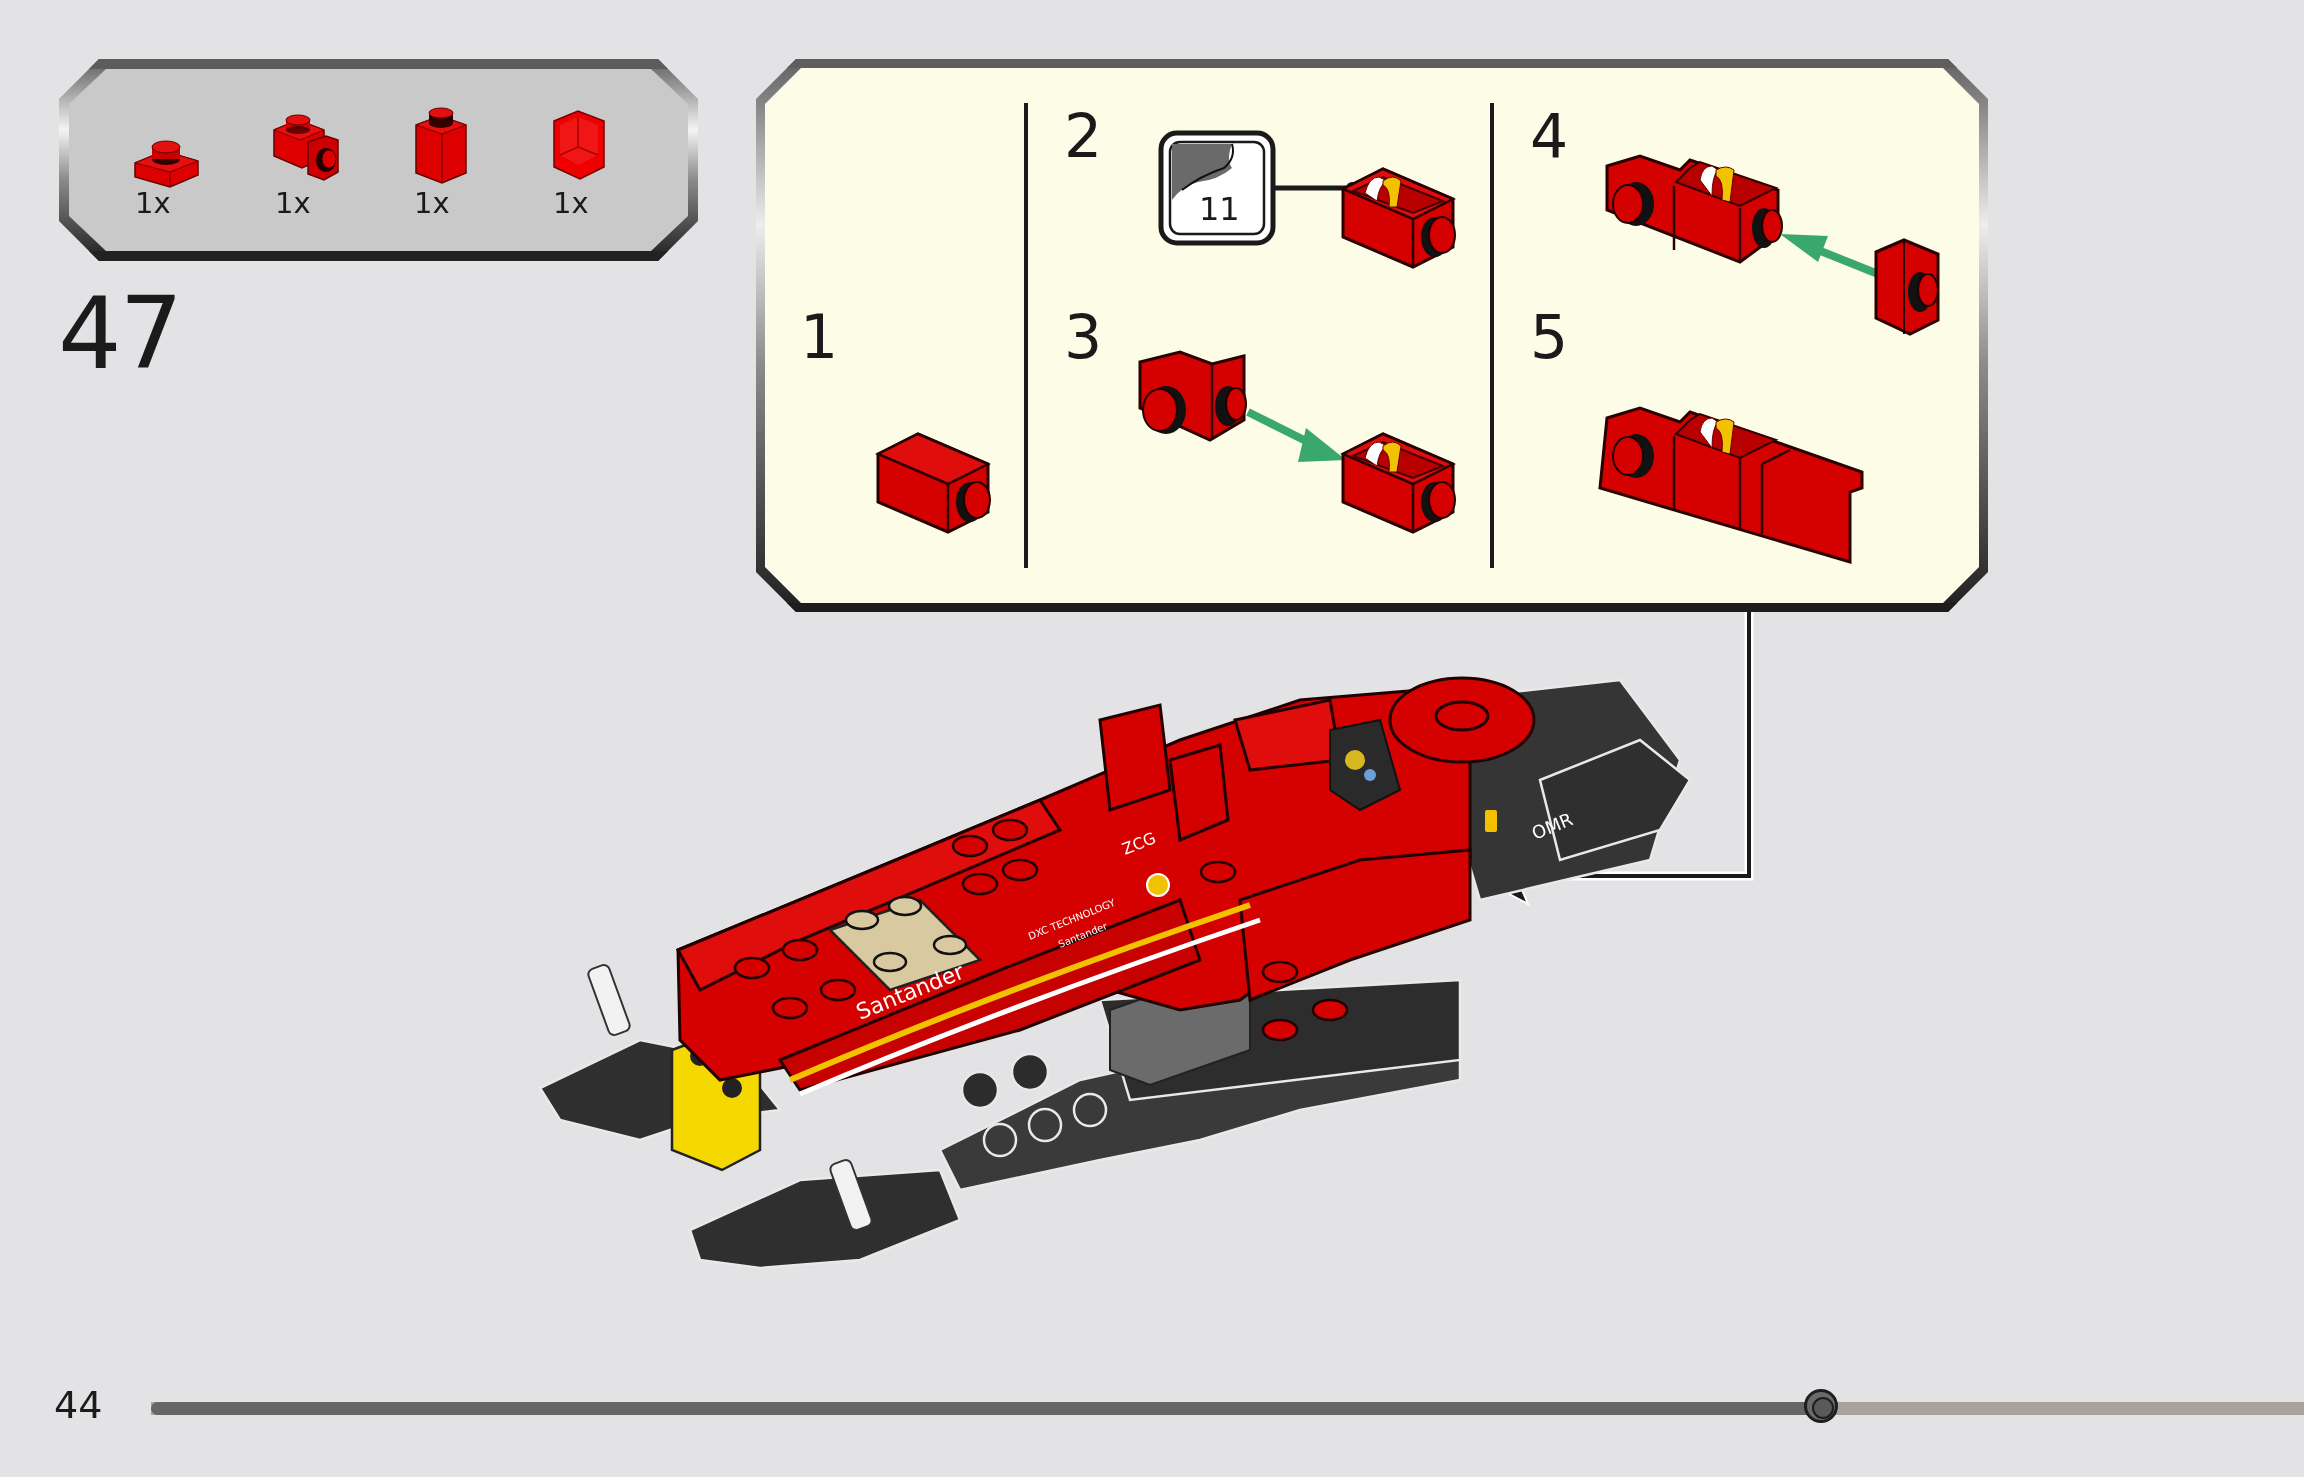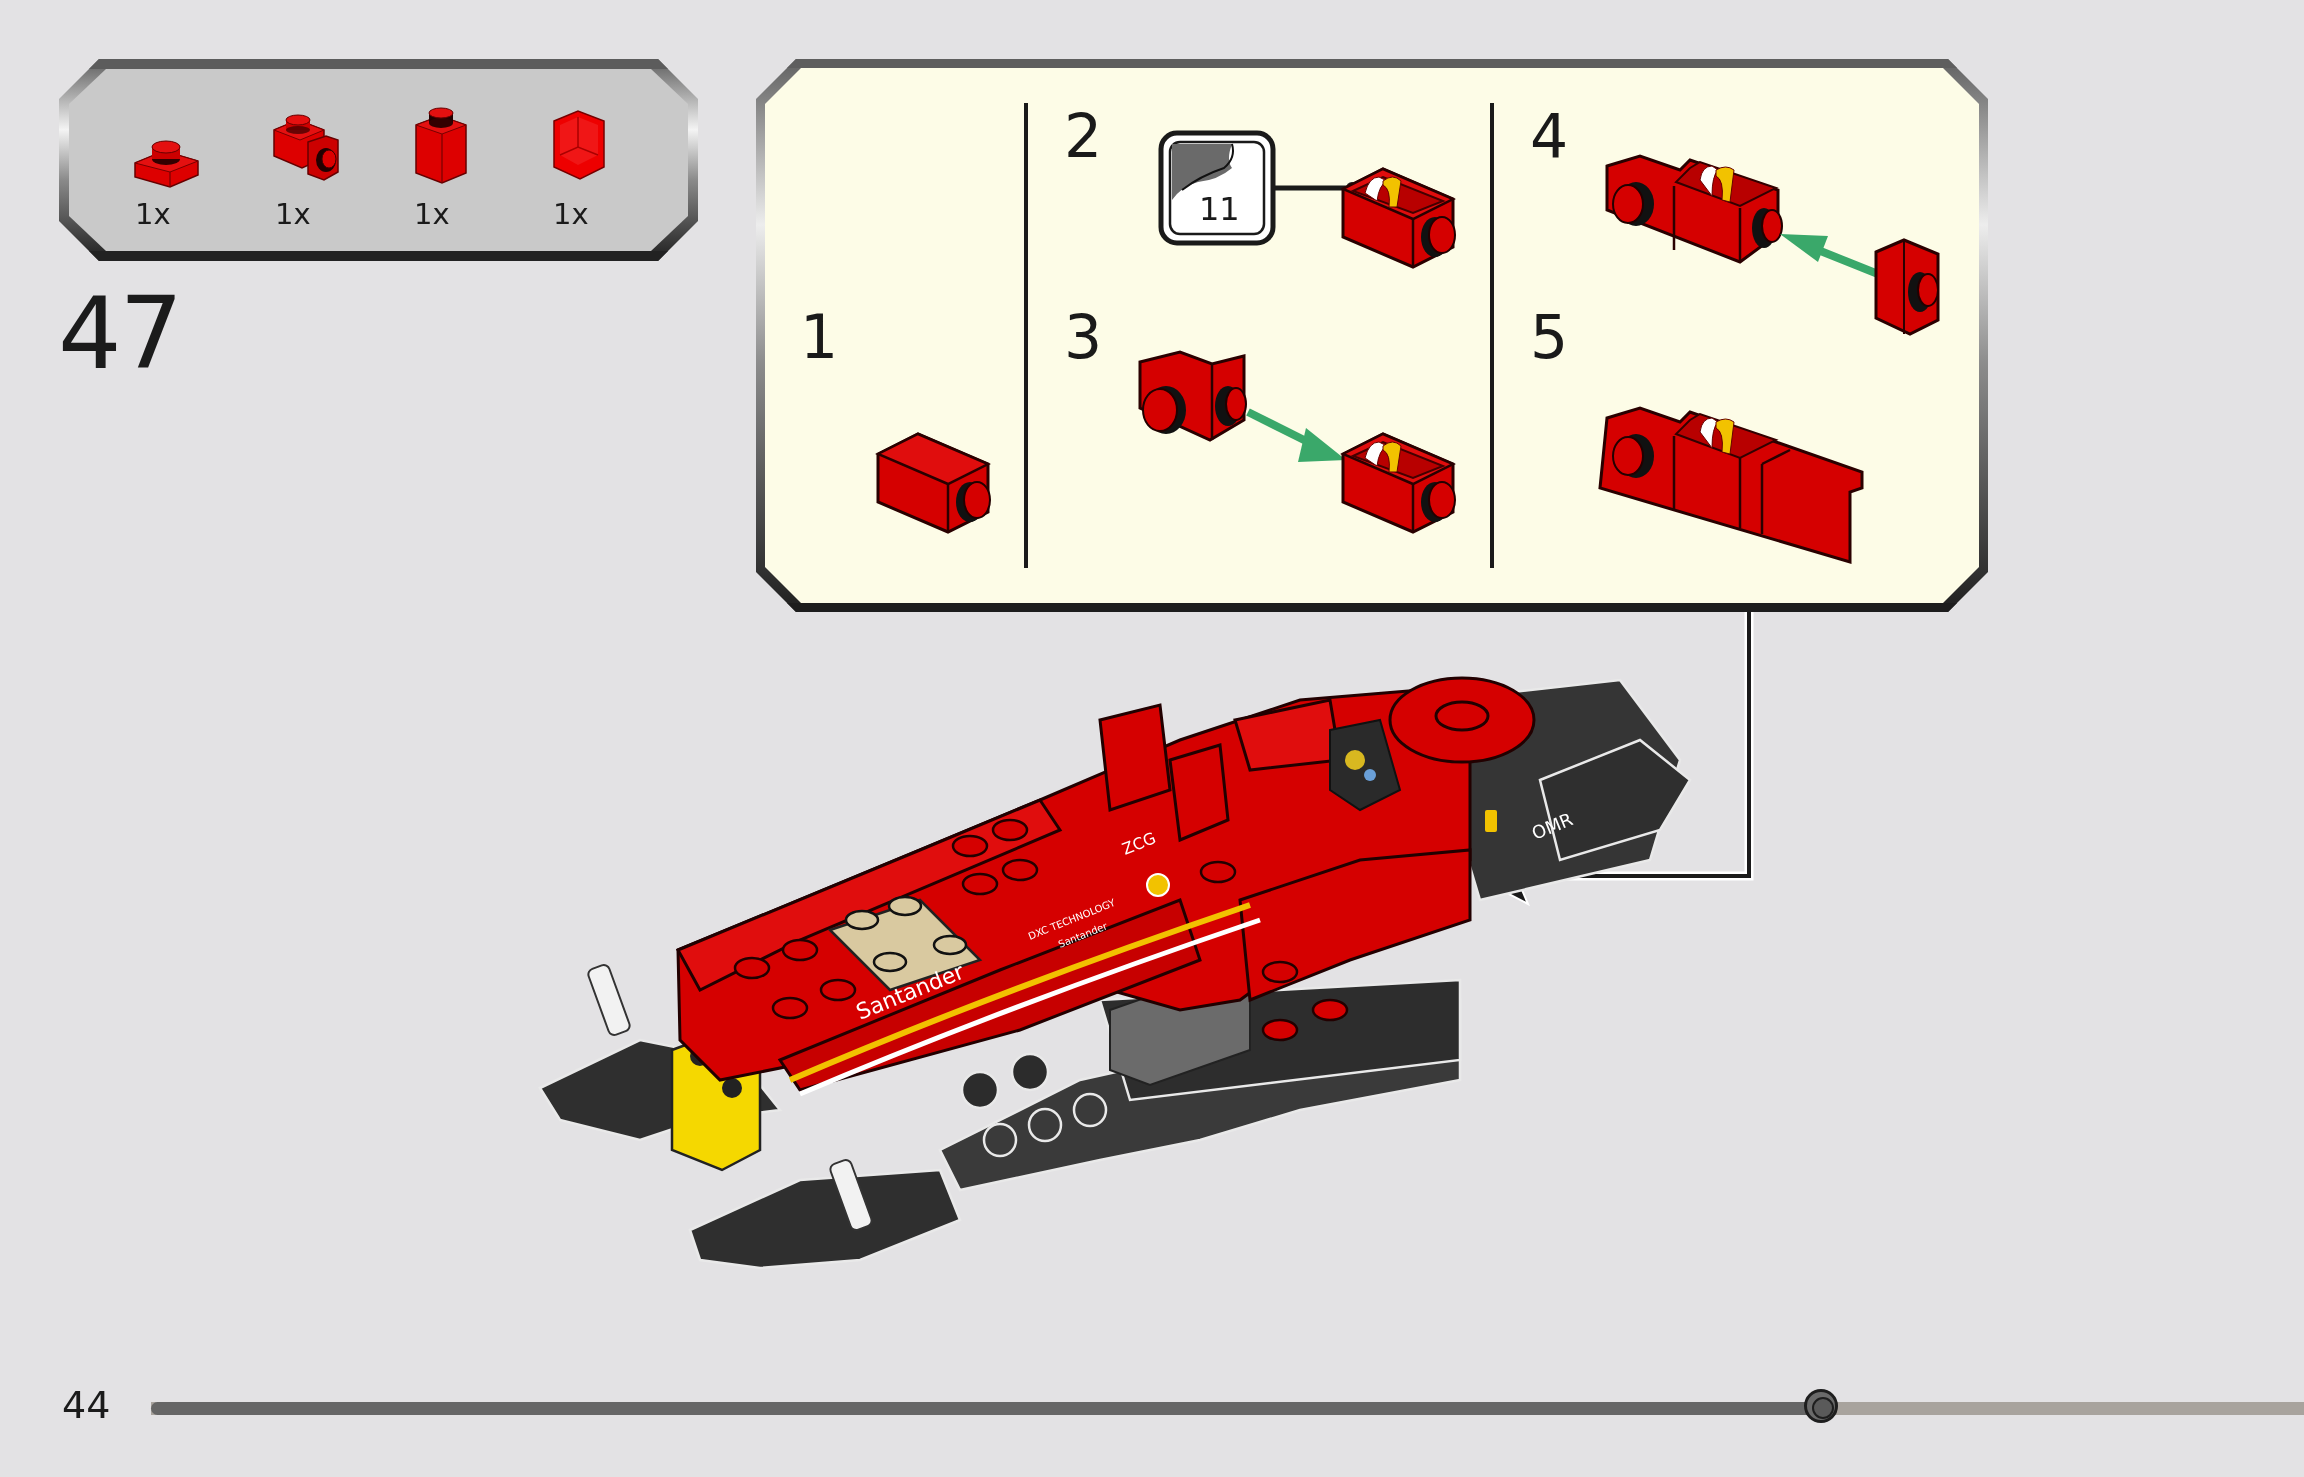--- a/index.html
+++ b/index.html
@@ -10,29 +10,28 @@
   }
   .abs { position:absolute; }
   #stage { position:absolute; left:0; top:0; width:2304px; height:1477px; }
   .step-num {
     position:absolute; font-family:"DejaVu Sans", sans-serif;
     font-size:60px; color:#1a1a1a; line-height:1; font-weight:400;
   }
   .qty {
     position:absolute; font-size:29px; color:#1a1a1a; line-height:1;
     font-family:"DejaVu Sans", sans-serif;
-    margin-top:11px;
   }
   #step-title {
     position:absolute; left:58px; top:284px;
     font-size:100px; color:#1b1b1b; line-height:1;
     font-family:"DejaVu Sans", sans-serif; letter-spacing:-2px;
   }
   #page-number {
-    position:absolute; left:62px; top:1386px;
+    position:absolute; left:54px; top:1386px;
     font-size:38px; color:#1b1b1b; line-height:1;
     font-family:"DejaVu Sans", sans-serif;
   }
   #sticker-num {
     position:absolute; left:1199px; top:193px; width:40px; text-align:right;
     font-size:32px; color:#1a1a1a; line-height:1;
     font-family:"DejaVu Sans", sans-serif;
   }
 </style>
 </head>

